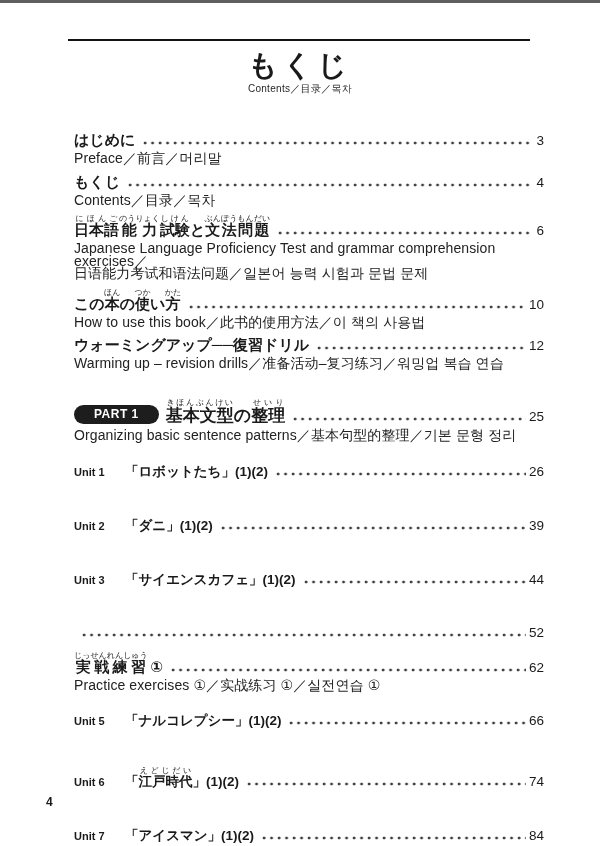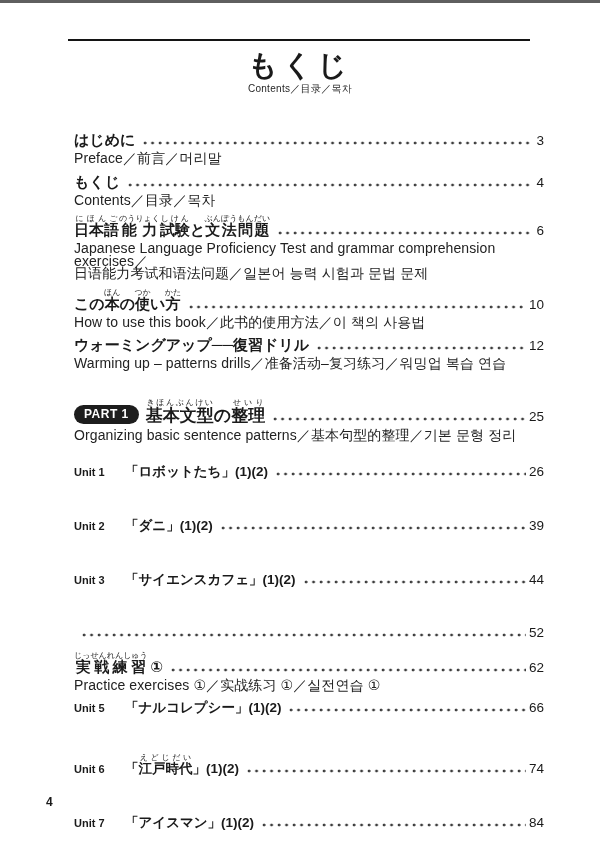--- a/index.html
+++ b/index.html
@@ -32,21 +32,21 @@
   }
   #toc {
     position: absolute; left: 74px; top: 131px; width: 470px;
   }
   .entry { margin-top: 8px; }
   #toc .entry:first-child { margin-top: 0; }
   .e-part { margin-top: 28px; }
   .e-unit { margin-top: 36px; }
   .e-part + .e-unit { margin-top: 22px; }
   .e-practice { margin-top: 11px; }
-  .e-practice + .e-unit { margin-top: 7px; }
+  .e-practice + .e-unit { margin-top: 20px; }
 
   .line { display: flex; align-items: baseline; }
   .label { white-space: nowrap; }
   .e-main .label { font-size: 15px; font-weight: bold; }
   .e-part .label { font-size: 17px; font-weight: bold; }
   .e-unit .label, .e-practice .label { font-size: 13.5px; font-weight: bold; }
   .e-practice .label { font-size: 15px; }
 
   ruby rt {
     font-size: 8px; font-weight: normal; color: #222;
@@ -54,21 +54,21 @@
   }
 
   .unit-no {
     display: inline-block; width: 51px;
     font-size: 11px; font-weight: bold;
   }
   .badge {
     display: inline-block;
     background: #1d1d1d; color: #ffffff;
     font-size: 12px; font-weight: bold;
-    padding: 2px 10px 3px;
+    padding: 2px 20px 3px;
     border-radius: 11px;
     margin-right: 7px;
     position: relative; top: -3px;
     letter-spacing: 0.5px;
   }
   .leader {
     flex: 1; height: 4px;
     margin: 0 3px 0 8px;
     background-image: radial-gradient(circle at 2px 2px, #3d3d3d 1.2px, rgba(0,0,0,0) 1.7px);
     background-size: 7.5px 4px;
@@ -141,21 +141,21 @@
         <div class="sub">How to use this book／此书的使用方法／이 책의 사용법</div>
       </div>
     </div>
     <div class="entry e-main">
       <div class="line">
         <span class="label"><span>ウォーミングアップ──復習ドリル</span></span>
         <span class="leader"></span>
         <span class="pg">12</span>
       </div>
       <div class="subs">
-        <div class="sub">Warming up – patterns drills／准备活动–复习练习／워밍업 복습 연습</div>
+        <div class="sub">Warming up – revision drills／准备活动–复习练习／워밍업 복습 연습</div>
       </div>
     </div>
     <div class="entry e-part">
       <div class="line">
         <span class="label"><span class="badge">PART 1</span><ruby>基本文型<rt>きほんぶんけい</rt></ruby><span>の</span><ruby>整理<rt>せいり</rt></ruby></span>
         <span class="leader"></span>
         <span class="pg">25</span>
       </div>
       <div class="subs">
         <div class="sub">Organizing basic sentence patterns／基本句型的整理／기본 문형 정리</div>

